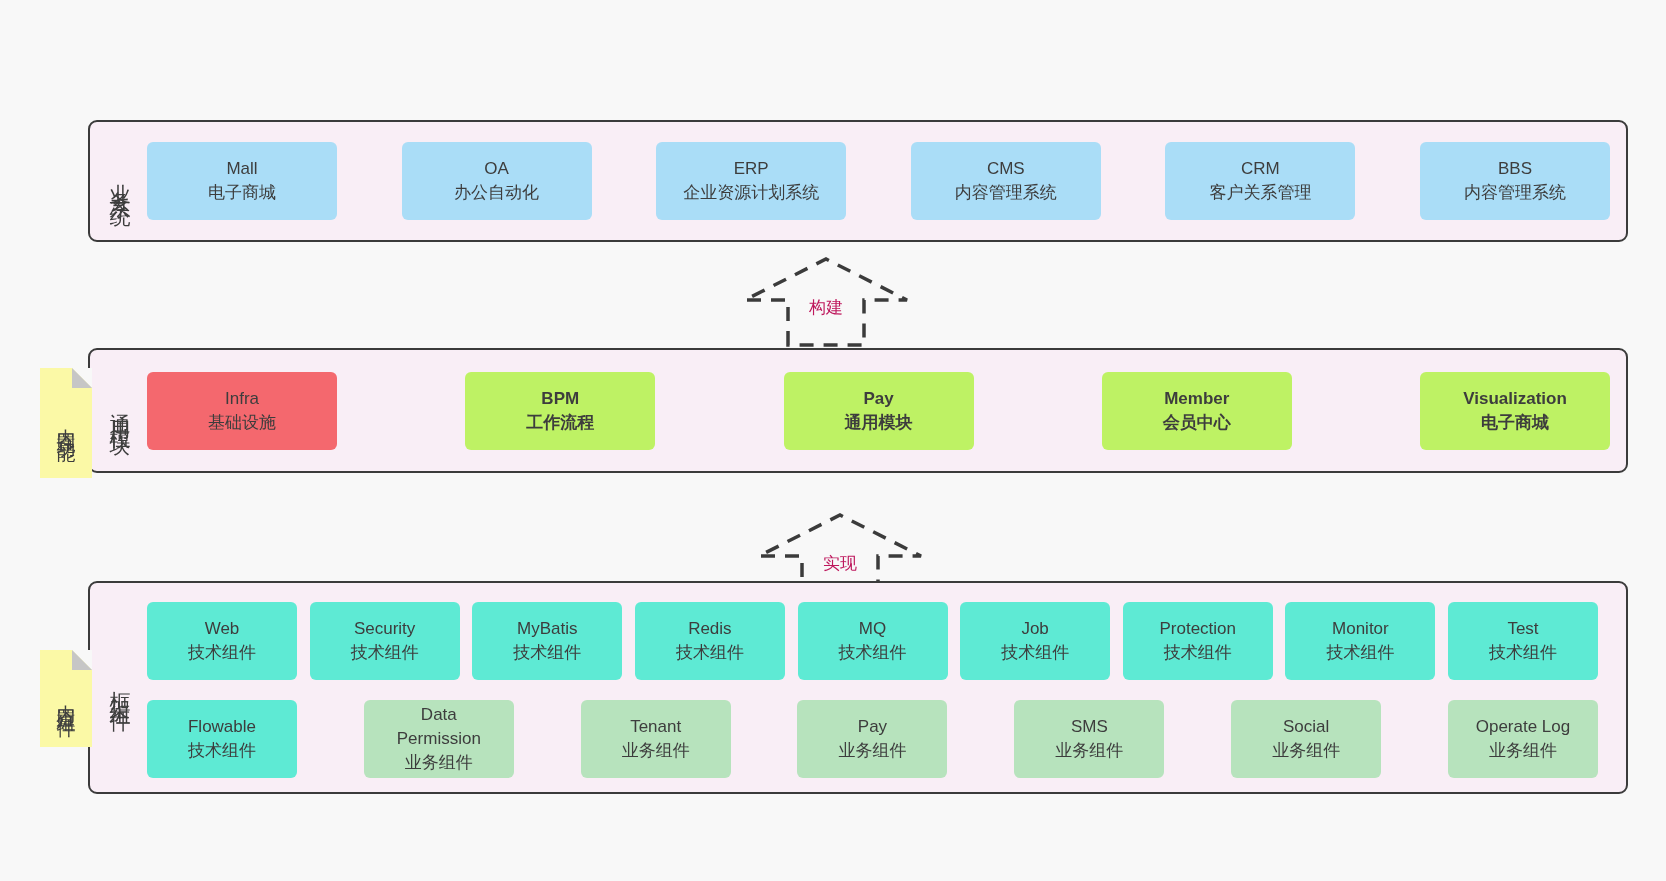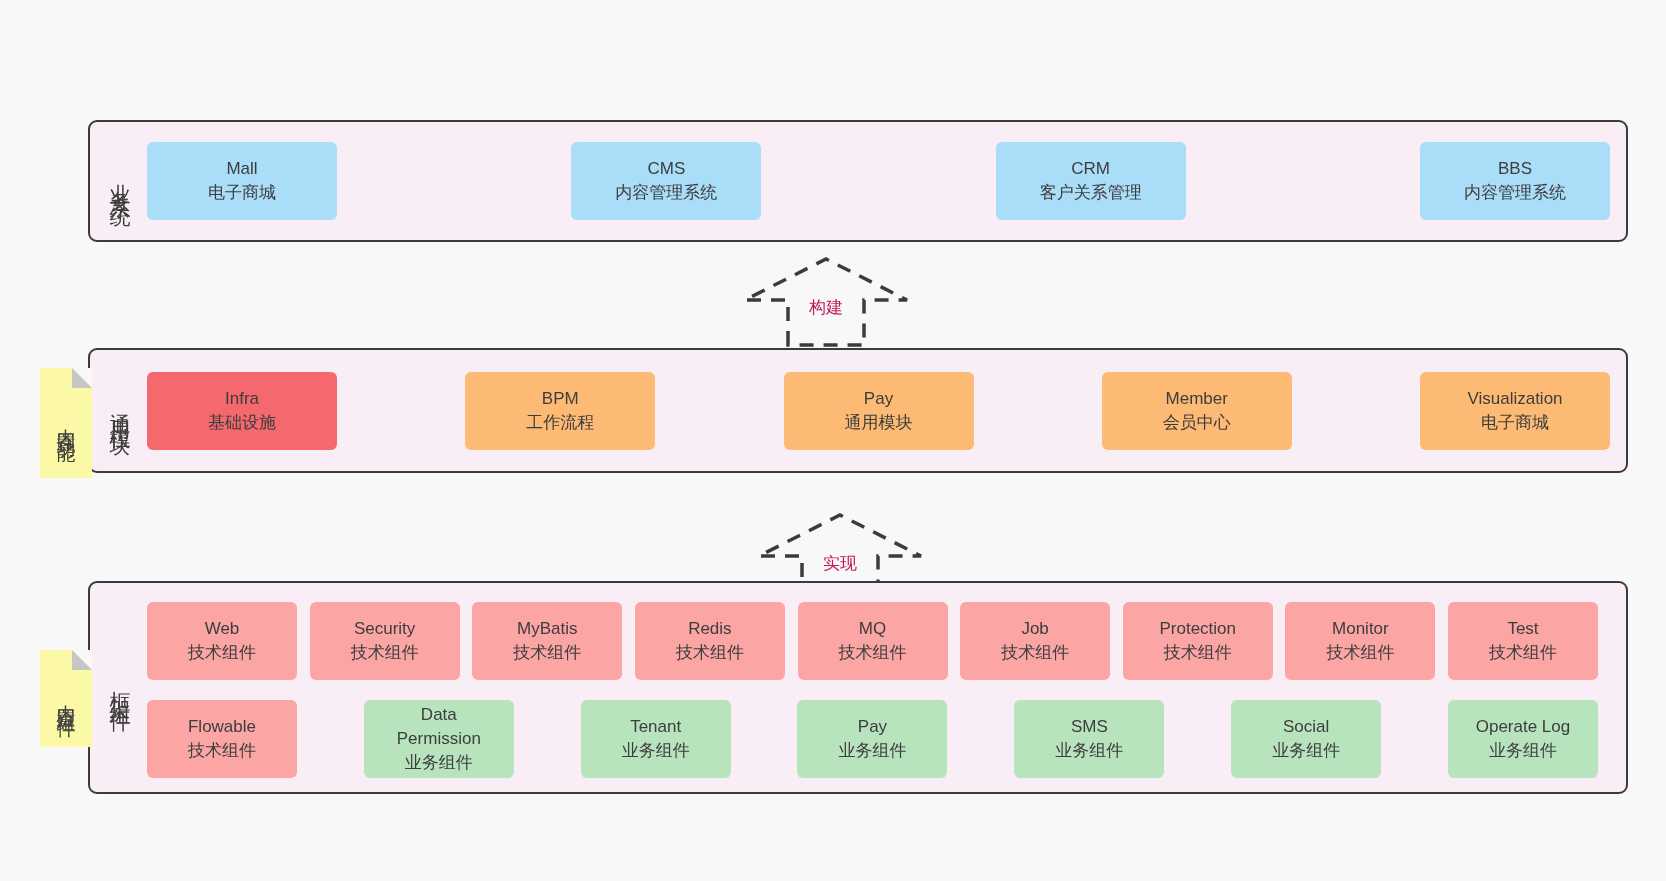--- a/index.html
+++ b/index.html
@@ -22,22 +22,22 @@
   .node{box-sizing:border-box;width:190px;height:78px;border-radius:6px;
     display:flex;flex-direction:column;justify-content:center;align-items:center;
     text-align:center;font-size:17px;line-height:1.4;color:#3d3d3d;padding:16px 8px;}
   .node-grid{position:absolute;left:57px;right:28px;top:19px;
     display:flex;flex-wrap:wrap;justify-content:space-between;row-gap:20px;}
   .node-grid .node{width:150px;}
   .node-grid .node .n-name{max-width:112px;}
 
   .v-blue{background:#aaddf7;}
   .v-red{background:#f4686e;}
-  .v-pink{background:#fdba74;}
-  .v-green{background:#fca5a5;}
+  .v-pink{background:#bef264;font-weight:bold;}
+  .v-green{background:#5eead4;}
   .v-lgreen{background:#b7e3bd;}
 
   
   .note{position:absolute;left:40px;width:52px;background:#fbf9a6;z-index:2;
     display:flex;justify-content:center;align-items:center;}
   #note-modules{top:368px;height:110px;}
   #note-components{top:650px;height:97px;}
   .note-text{writing-mode:vertical-rl;text-orientation:upright;font-size:19px;
     letter-spacing:5px;color:#3d3d3d;white-space:nowrap;}
   .note-fold{position:absolute;top:0;right:0;width:20px;height:20px;}
@@ -60,20 +60,28 @@
 <div class="canvas">
 
   <section class="layer" id="layer-business">
     <div class="layer-label">业务系统</div>
     <div class="node-row">
       <div class="node v-blue">
         <div class="n-name">Mall</div>
         <div class="n-desc">电子商城</div>
       </div>
       <div class="node v-blue">
+        <div class="n-name">OA</div>
+        <div class="n-desc">办公自动化</div>
+      </div>
+      <div class="node v-blue">
+        <div class="n-name">ERP</div>
+        <div class="n-desc">企业资源计划系统</div>
+      </div>
+      <div class="node v-blue">
         <div class="n-name">CMS</div>
         <div class="n-desc">内容管理系统</div>
       </div>
       <div class="node v-blue">
         <div class="n-name">CRM</div>
         <div class="n-desc">客户关系管理</div>
       </div>
       <div class="node v-blue">
         <div class="n-name">BBS</div>
         <div class="n-desc">内容管理系统</div>

